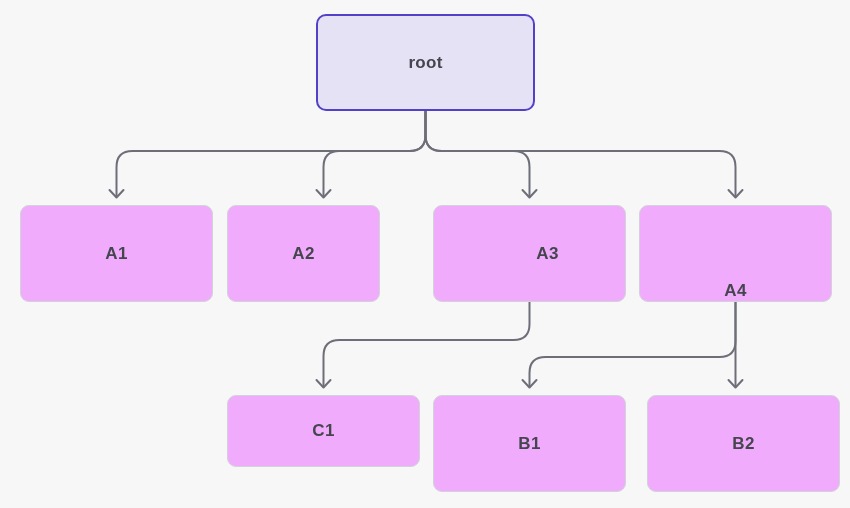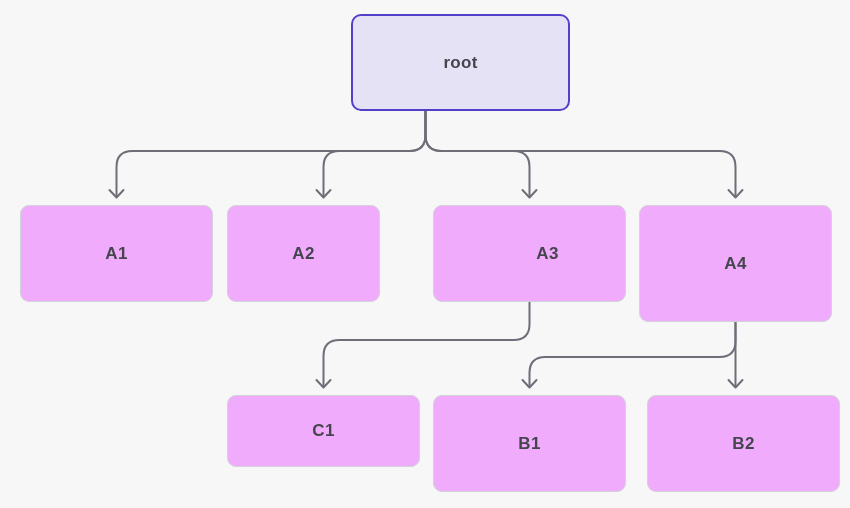--- a/index.html
+++ b/index.html
@@ -44,28 +44,27 @@
     font-size: 17px;
     font-weight: 600;
     letter-spacing: 0.3px;
     color: #45454E;
     user-select: none;
   }
   .node.root-node {
     background: #E6E2F5;
     border: 2px solid #5340C9;
     border-radius: 10px;
-    margin-left: 35px;
   }
   
   .pos-root { left: 316px; top: 14px;  width: 219px; height: 97px; }
   .pos-a1   { left: 20px;  top: 205px; width: 193px; height: 97px; }
   .pos-a2   { left: 227px; top: 205px; width: 153px; height: 97px; }
   .pos-a3   { left: 433px; top: 205px; width: 193px; height: 97px; padding-left: 36px; }
-  .pos-a4   { left: 639px; top: 205px; width: 193px; height: 117px; }
+  .pos-a4   { left: 639px; top: 205px; width: 193px; height: 97px; align-items: flex-end; }
   .pos-c1   { left: 227px; top: 395px; width: 193px; height: 72px; }
   .pos-b1   { left: 433px; top: 395px; width: 193px; height: 97px; }
   .pos-b2   { left: 639px; top: 395px; width: 193px; height: 97px; margin-left: 8px; }
 </style>
 </head>
 <body>
 
 <div class="canvas">
 
   <svg class="edges-layer" viewBox="0 0 850 508" xmlns="http://www.w3.org/2000/svg" aria-hidden="true">

